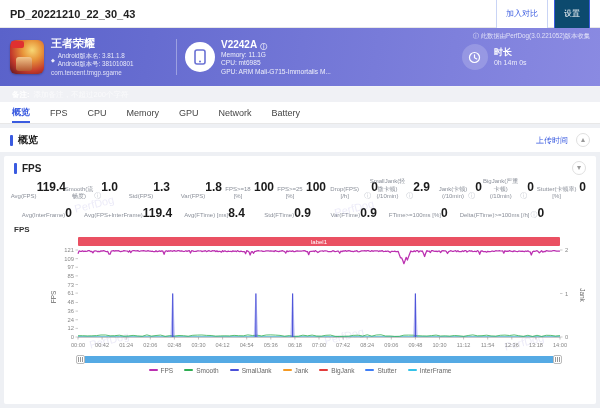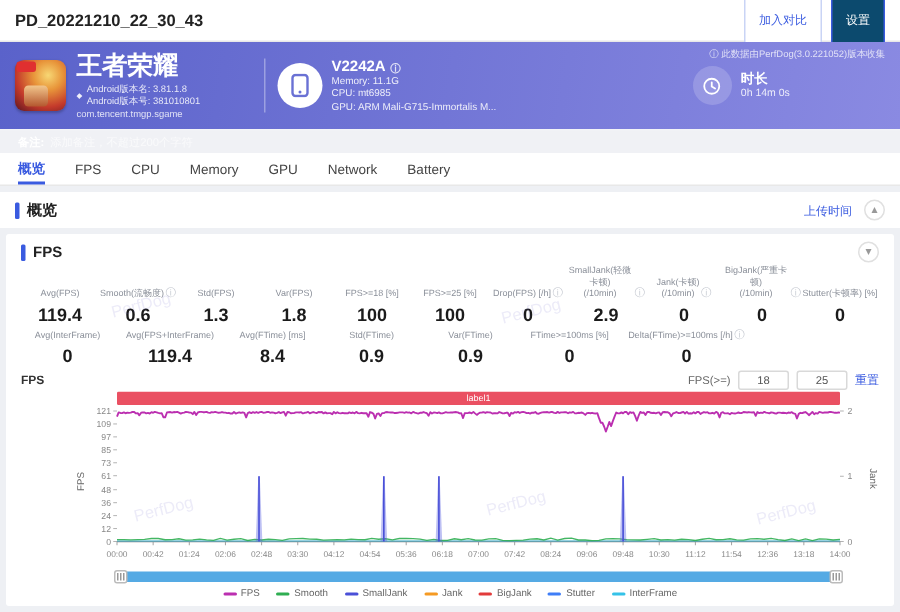--- a/index.html
+++ b/index.html
@@ -13,21 +13,21 @@
   .btn{font-size:8px;padding:18px 9px;border-radius:2px;cursor:pointer}
   .btn-ghost{background:#fff;border:1px solid #c9d4f5;color:#3a5be0}
   .btn-primary{background:#0c4a6e;border:1px solid #3a5be0;color:#fff}
   
   .banner{height:58px;background:linear-gradient(100deg,#5a62ca,#8a8ae2);display:flex;align-items:center;padding:0 10px;position:relative;color:#fff;flex:0 0 auto}
   .app-block{display:flex;align-items:center;gap:7px;width:158px}
   .game-icon{width:34px;height:34px;border-radius:6px;background:radial-gradient(circle at 65% 30%,#f7d774 0%,#e8953a 30%,#c43a2b 65%,#5a1420 100%);position:relative;flex:0 0 auto;box-shadow:0 1px 2px rgba(0,0,0,.25)}
   .game-icon .ribbon{position:absolute;top:1px;left:1px;width:13px;height:7px;background:#e03030;border-radius:2px}
   .game-icon .face{position:absolute;bottom:3px;left:6px;width:16px;height:14px;background:linear-gradient(180deg,#f2c68c,#b4572f);border-radius:3px}
   .app-text{line-height:1.25;min-width:0}
-  .app-name{font-size:17px;font-weight:bold}
+  .app-name{font-size:11px;font-weight:bold}
   .ver-row{display:flex;align-items:center;gap:3px;margin-top:1px}
   .diamond{font-size:5px;opacity:.9}
   .ver-lines{font-size:6.3px;opacity:.85;line-height:1.3;white-space:nowrap}
   .pkg{font-size:6.3px;opacity:.8;margin-top:1px}
   .v-divider{width:1px;height:36px;background:rgba(255,255,255,.35);margin:0 8px}
   .info-block{display:flex;align-items:center;gap:6px}
   .circle-icon{width:26px;height:26px;border-radius:50%;background:rgba(255,255,255,.18);display:flex;align-items:center;justify-content:center;flex:0 0 auto}
   .circle-icon.solid{background:#fff;width:30px;height:30px}
   .ib-text{line-height:1.3}
   .ib-label{font-size:9px;font-weight:bold}
@@ -53,21 +53,21 @@
   .sec-bar{width:3px;height:11px;background:#3a5be0;margin-right:5px;border-radius:1px}
   .sec-title{font-size:10px;font-weight:bold;color:#222}
   .ov-right{margin-left:auto;display:flex;align-items:center;gap:8px}
   .blue-link{font-size:8px;color:#3a5be0;cursor:pointer}
   .collapse-circle{width:14px;height:14px;border:1px solid #e0e0e0;border-radius:50%;background:#fff;color:#999;font-size:8px;line-height:12px;text-align:center;cursor:pointer}
   
   .fps-card{flex:1;margin:0 4px 4px 4px;background:#fff;border-radius:2px;padding:4px 10px 2px 10px;position:relative;overflow:hidden}
   .card-title-row{display:flex;align-items:center;height:16px}
   .stats-row{display:flex;margin-top:2px}
   .stats-row.r2{margin-top:3px;justify-content:flex-start;gap:4px}
-  .stat{flex:1;min-width:0;text-align:center;display:flex;flex-direction:column;justify-content:flex-end}
+  .stat{flex:1;min-width:0;text-align:center;display:flex;flex-direction:row;justify-content:flex-end}
   .stats-row.r2 .stat{flex:0 0 auto;min-width:62px;padding:0 4px}
   .stat-label{font-size:6px;color:#8a8f99;line-height:1.25;white-space:pre-line;min-height:14px;display:flex;align-items:flex-end;justify-content:center}
   .stats-row.r2 .stat-label{min-height:8px}
   .stat-value{font-size:12px;font-weight:bold;color:#1b1b1b;margin-top:2px}
   .stat .info-glyph{color:#b5bac4;margin-left:1px}
   
   .filter-row{display:flex;align-items:center;height:15px;margin-top:2px}
   .chart-sub{font-size:8px;font-weight:bold;color:#333}
   .filter-group{margin-left:auto;display:flex;align-items:center;gap:5px}
   .filter-label{font-size:7.5px;color:#666}
@@ -209,21 +209,21 @@
       </div>
     </div>
 
     <div class="stats-row r1" id="stats-row1">
         <div class="stat">
           <div class="stat-label"><span>Avg(FPS)</span></div>
           <div class="stat-value">119.4</div>
         </div>
         <div class="stat">
           <div class="stat-label"><span>Smooth(流畅度)</span><span class="info-glyph">ⓘ</span></div>
-          <div class="stat-value">0.6</div>
+          <div class="stat-value">1.0</div>
         </div>
         <div class="stat">
           <div class="stat-label"><span>Std(FPS)</span></div>
           <div class="stat-value">1.3</div>
         </div>
         <div class="stat">
           <div class="stat-label"><span>Var(FPS)</span></div>
           <div class="stat-value">1.8</div>
         </div>
         <div class="stat">
@@ -284,26 +284,20 @@
           <div class="stat-value">0</div>
         </div>
         <div class="stat">
           <div class="stat-label"><span>Delta(FTime)&gt;=100ms [/h]</span><span class="info-glyph">ⓘ</span></div>
           <div class="stat-value">0</div>
         </div>
       </div>
 
     <div class="filter-row">
       <div class="chart-sub">FPS</div>
-      <div class="filter-group">
-        <span class="filter-label">FPS(&gt;=)</span>
-        <input class="filter-input" value="18" style="">
-        <input class="filter-input" value="25" style="">
-        <span class="blue-link">重置</span>
-      </div>
     </div>
 
     <div class="chart-wrap">
       <svg id="chart-svg" width="580" height="114">
           <rect x="64" y="0" width="482" height="9" fill="#ea5062" rx="1"></rect>
           <text x="305" y="6.6" font-size="6" fill="#fff" text-anchor="middle">label1</text>
           <line x1="61.5" y1="13" x2="64" y2="13" stroke="#aaa" stroke-width="0.6"></line>
           <text x="60" y="15" font-size="5.8" fill="#888" text-anchor="end">121</text>
           <line x1="61.5" y1="21.62809917355372" x2="64" y2="21.62809917355372" stroke="#aaa" stroke-width="0.6"></line>
           <text x="60" y="23.62809917355372" font-size="5.8" fill="#888" text-anchor="end">109</text>

